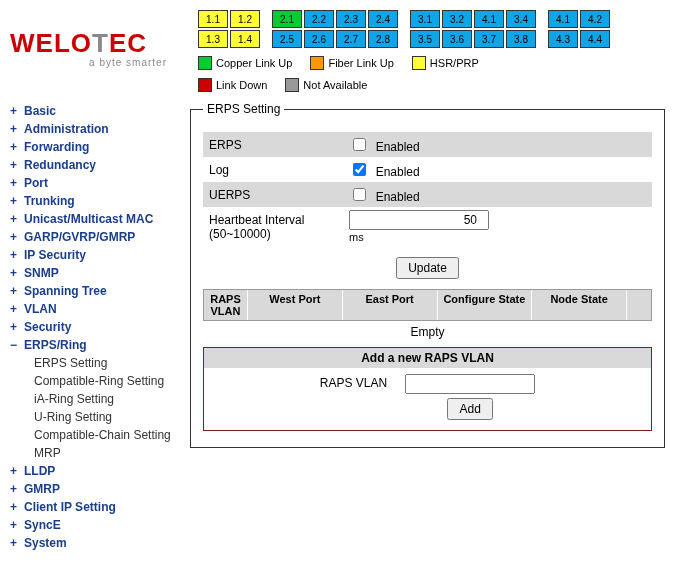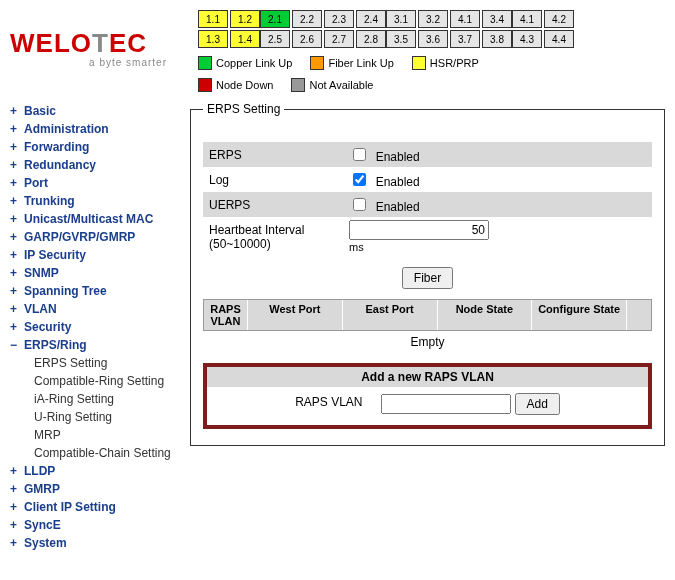--- a/index.html
+++ b/index.html
@@ -25,32 +25,32 @@
   }
   .logo-text .t { color: #888; }
   .logo-sub {
     font-size: 10px;
     color: #888;
     text-align: right;
     margin-right: 23px;
     margin-top: -2px;
     letter-spacing: 1px;
   }
-  .port-groups { display: flex; }
+  .port-groups { display: flex; gap: 12px; }
   .port-group { display: flex; flex-direction: column; gap: 2px; }
   .port-row { display: flex; gap: 2px; }
   .port-cell {
     width: 30px; height: 18px;
     border: 1px solid #333;
     font-size: 10px;
     display: flex; align-items: center; justify-content: center;
   }
   .p-yellow { background: #ffff33; color:#000; }
   .p-green { background: #00cc33; color:#000; }
-  .p-red { background: #e5e5e5; color:#000; }
+  .p-red { background: #0ea5e9; color:#000; }
   .legend { display:flex; gap:4px 18px; flex-wrap:wrap; margin-top:8px; margin-left:0; }
   .legend-item { display:flex; align-items:center; gap:4px; font-size:11px; }
   .legend-swatch { width:14px; height:14px; border:1px solid #333; }
   .lg-green{background:#00cc33;} .lg-orange{background:#ff9900;} .lg-yellow{background:#ffff33;}
   .lg-red{background:#cc0000;} .lg-grey{background:#999;}
   
   .main { display:flex; margin-top:10px; }
   .sidebar { width:180px; padding-right:4px; }
   .nav-item, .nav-sub {
     color:#1a3e8c; cursor:pointer; padding:2px 0; font-size:12px;
@@ -60,42 +60,42 @@
   .nav-item .pm { color:#1a3e8c; font-weight:bold; width:10px; }
   .nav-sub { margin-left:24px; font-weight:normal; color:#333; }
   
   .content { flex:1; }
   fieldset {
     border:1px solid #333;
     padding:10px 12px 16px 12px;
     margin:0;
   }
   legend { font-size:12px; padding:0 4px; }
-  .settings-table { width:100%; border-collapse:collapse; margin-top:16px; }
+  .settings-table { width:100%; border-collapse:collapse; margin-top:6px; }
   .settings-table td { padding:3px 6px; font-size:12px; }
   .row-dark td { background:#d9d9d9; }
-  .hb-input { width:140px; text-align:right; font-size:12px; padding:1px 2px; }
+  .hb-input { width:140px; text-align:right; font-size:12px; padding:1px 10px; }
   .unit { font-size:11px; }
   .btn { font-size:12px; padding:2px 10px; }
   .update-wrap { text-align:center; margin:10px 0; }
   
   .raps-head { display:flex; background:#d9d9d9; border:1px solid #999; }
   .raps-head div {
     flex:1; font-weight:bold; font-size:11px; text-align:center;
     padding:3px 2px; border-right:1px solid #fff;
   }
   .raps-head div:first-child{flex:0 0 44px;}
   .raps-head div:last-child{flex:0 0 24px; border-right:none;}
   .raps-empty { text-align:center; font-size:12px; padding:4px 0; }
   
-  .add-section { margin-top:10px; border:4px solid #7f1d1d; }
+  .add-section { margin-top:4px; border:1px solid #7f1d1d; }
   .add-title { background:#d9d9d9; text-align:center; font-weight:bold; font-size:12px; padding:3px 0; }
   .add-body { display:flex; align-items:flex-start; justify-content:center; gap:18px; padding:6px 0 10px 0; }
   .add-label { font-size:12px; padding-top:2px; }
-  .add-right { display:flex; gap:4px; align-items:center; }
+  .add-right { display:flex; flex-direction:column; gap:4px; align-items:center; }
   .vlan-input { width:130px; font-size:12px; padding:1px 2px; }
 </style>
 </head>
 <body>
 
 <div class="top-row">
   <div class="logo">
     <div class="logo-text">
       <span>WELO</span><span class="t">T</span><span>EC</span>
     </div>
@@ -161,21 +161,21 @@
           <span class="legend-swatch lg-orange"></span>
           <span>Fiber Link Up</span>
         </div>
       <div class="legend-item">
           <span class="legend-swatch lg-yellow"></span>
           <span>HSR/PRP</span>
         </div>
       <div class="legend-item" style="width:100%"></div>
       <div class="legend-item">
           <span class="legend-swatch lg-red"></span>
-          <span>Node Down</span>
+          <span>Link Down</span>
         </div>
       <div class="legend-item">
           <span class="legend-swatch lg-grey"></span>
           <span>Not Available</span>
         </div>
     </div>
   </div>
 </div>
 
 <div class="main">
@@ -233,22 +233,22 @@
         <span>Security</span>
       </div>
     <div class="nav-item">
         <span class="pm">−</span>
         <span>ERPS/Ring</span>
       </div>
     <div class="nav-sub">ERPS Setting</div>
     <div class="nav-sub">Compatible-Ring Setting</div>
     <div class="nav-sub">iA-Ring Setting</div>
     <div class="nav-sub">U-Ring Setting</div>
+    <div class="nav-sub">Compatible-Chain Setting</div>
     <div class="nav-sub">MRP</div>
-    <div class="nav-sub">Compatible-Chain Setting</div>
     <div class="nav-item">
         <span class="pm">+</span>
         <span>LLDP</span>
       </div>
     <div class="nav-item">
         <span class="pm">+</span>
         <span>GMRP</span>
       </div>
     <div class="nav-item">
         <span class="pm">+</span>
@@ -286,29 +286,29 @@
           <td>Heartbeat Interval (50~10000)</td>
           <td>
             <input class="hb-input" type="text" value="50" style=""><br>
             <span class="unit">ms</span>
           </td>
         </tr>
       </tbody>
         </table>
 
       <div class="update-wrap">
-        <button class="btn">Fiber</button>
+        <button class="btn">Update</button>
       </div>
 
       <div class="raps-head">
         <div>RAPS VLAN</div>
         <div>West Port</div>
         <div>East Port</div>
+        <div>Configure State</div>
         <div>Node State</div>
-        <div>Configure State</div>
         <div></div>
       </div>
       <div class="raps-empty">Empty</div>
 
       <div class="add-section">
         <div class="add-title">Add a new RAPS VLAN</div>
         <div class="add-body">
           <div class="add-label">RAPS VLAN</div>
           <div class="add-right">
             <input class="vlan-input" type="text" value="" style="">

